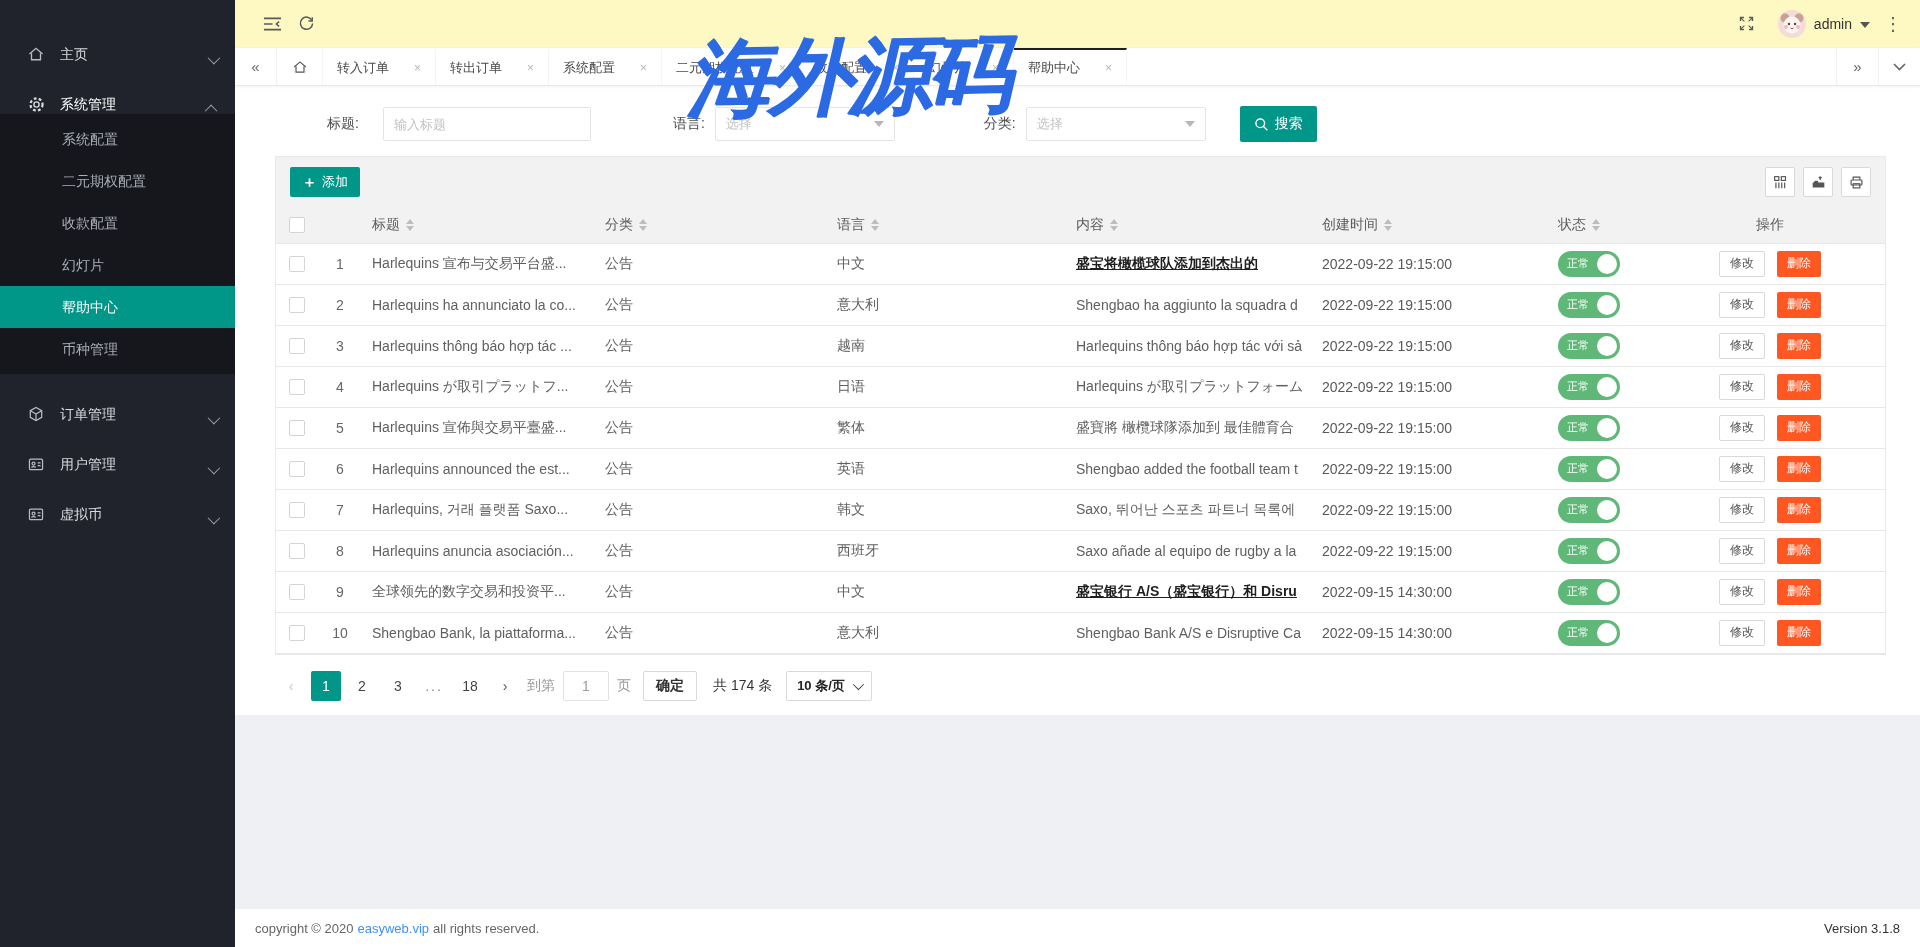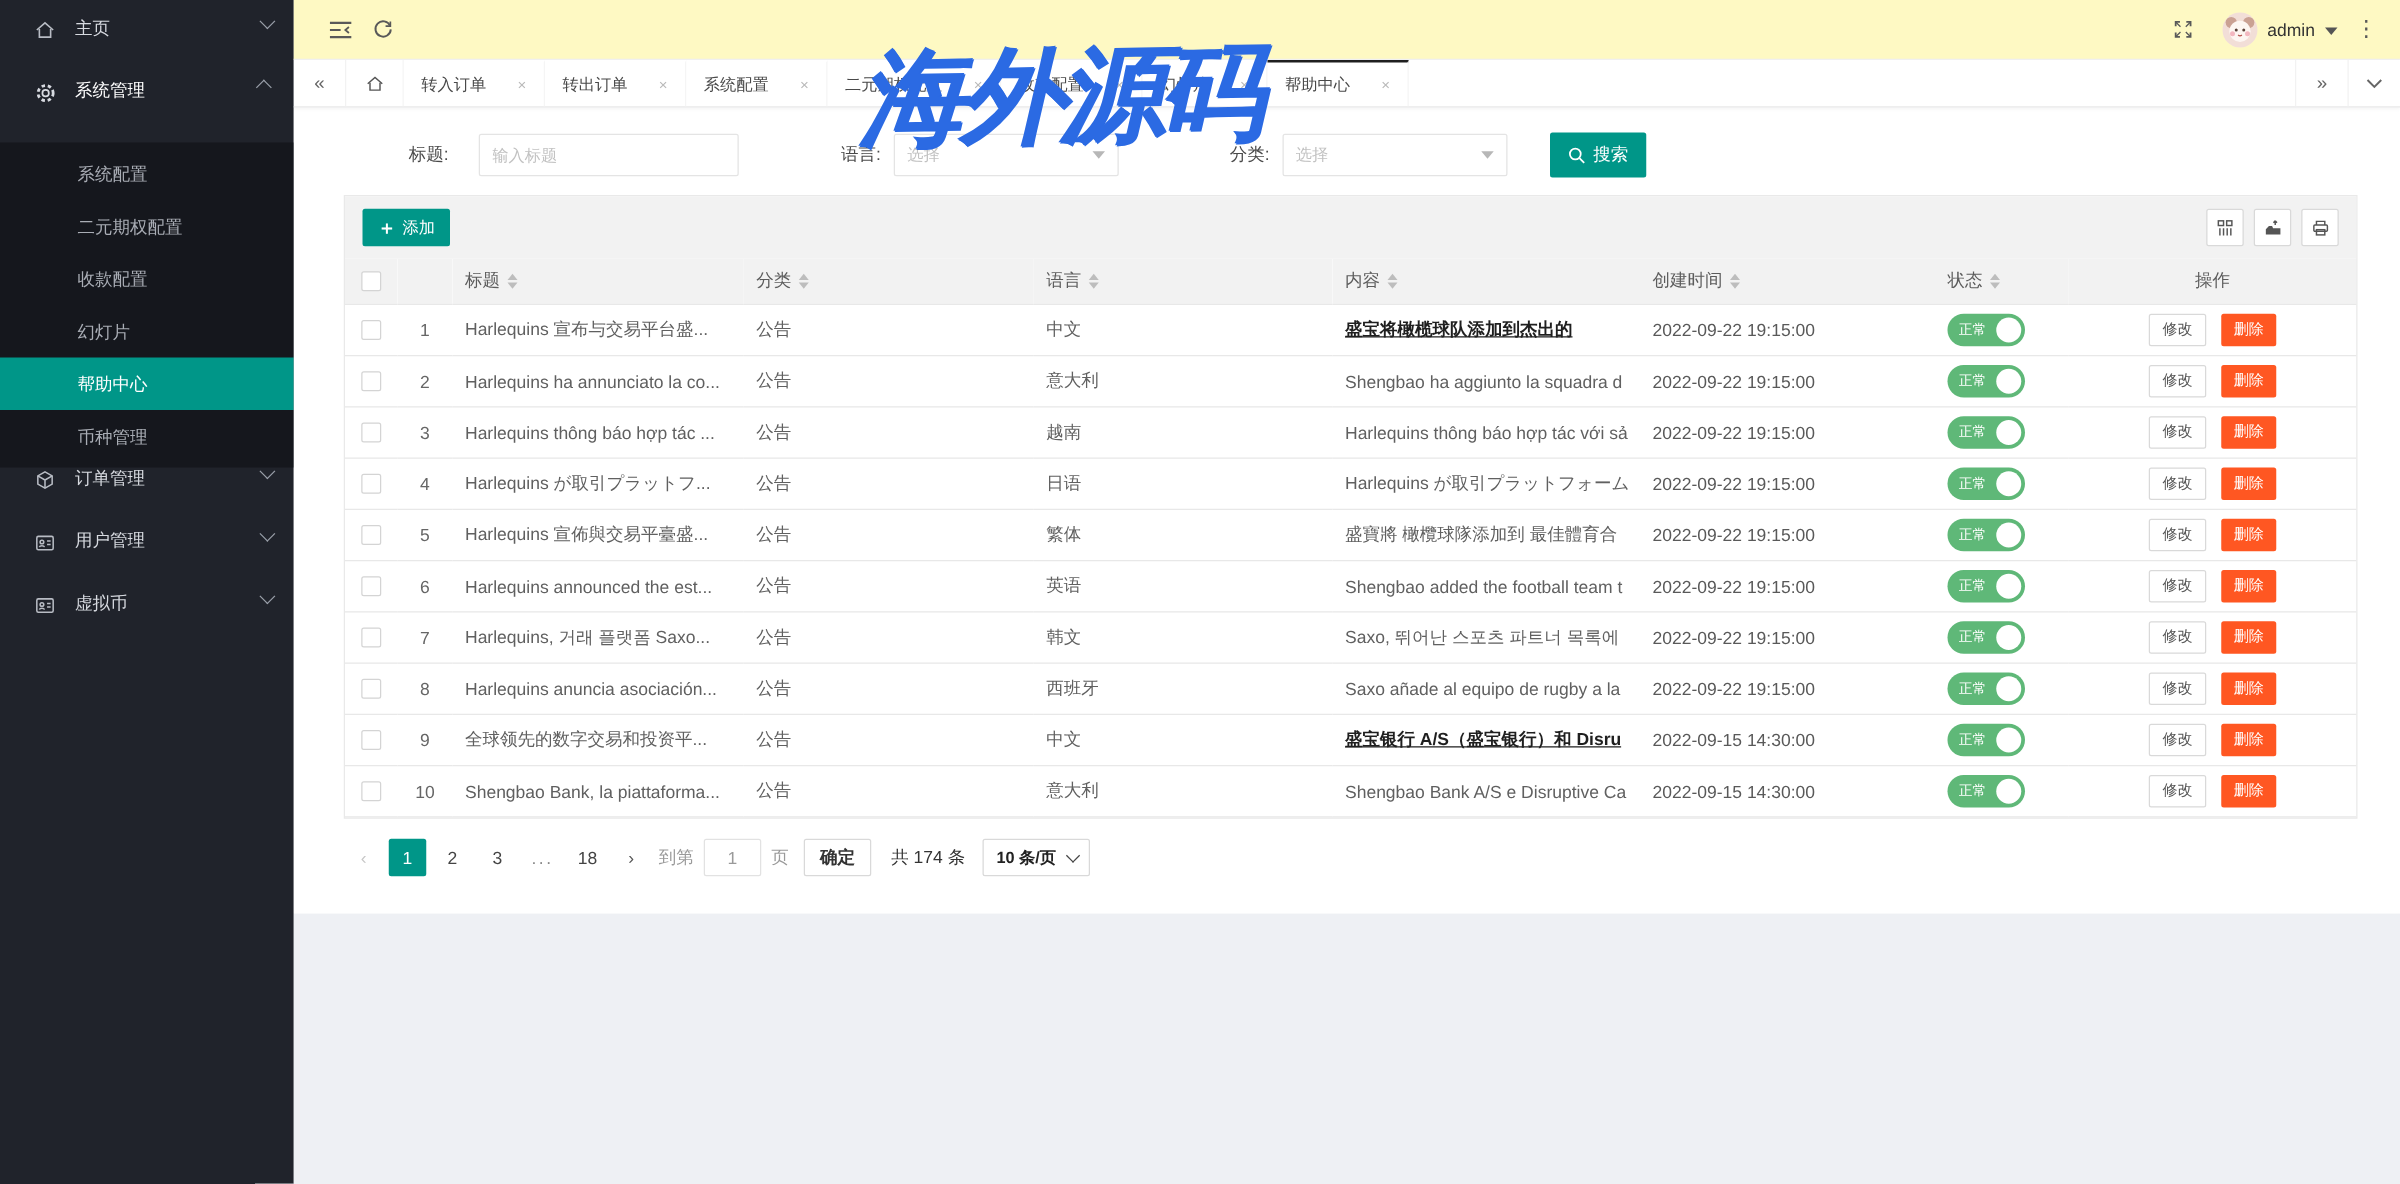--- a/index.html
+++ b/index.html
@@ -3,21 +3,21 @@
 <meta charset="utf-8">
 <style>
   * { margin:0; padding:0; box-sizing:border-box; }
   html,body { width:1920px; height:947px; font-family:"Liberation Sans","DejaVu Sans",sans-serif; font-size:14px; color:#333; background:#eef0f4; overflow:hidden; }
   .app { display:flex; width:1920px; height:947px; }
 
   
   .sidebar { width:235px; height:947px; background:#20232b; color:#cfd2d8; flex-shrink:0; }
   .sidebar-title { height:62px; display:flex; align-items:center; justify-content:center; color:#ffffff; font-size:16px; letter-spacing:1px; }
   .nav { margin-top:14px; }
-  .nav-item { height:50px; display:flex; align-items:flex-start; padding:0 18px 0 26px; cursor:pointer; color:#d7dae0; }
+  .nav-item { height:50px; display:flex; align-items:flex-end; padding:0 18px 0 26px; cursor:pointer; color:#d7dae0; }
   .nav-item .nav-icon { width:20px; height:20px; margin-right:14px; display:inline-flex; align-items:center; justify-content:center; }
   .nav-item .nav-label { flex:1; font-size:14px; }
   .chev { width:9px; height:9px; border-right:1.5px solid #9aa0aa; border-bottom:1.5px solid #9aa0aa; display:inline-block; }
   .chev.down { transform:rotate(45deg) translateY(-2px); }
   .chev.up { transform:rotate(-135deg) translateY(-2px); }
   .submenu { background:#15171d; padding:4px 0; }
   .submenu-item { height:42px; line-height:42px; padding-left:62px; font-size:14px; color:#a9adb5; cursor:pointer; }
   .submenu-item.active { background:#009688; color:#ffffff; }
 
   
@@ -35,21 +35,21 @@
   .tab-ctrl { width:42px; display:flex; align-items:center; justify-content:center; color:#666; font-size:15px; cursor:pointer; border-right:1px solid #f2f2f2; }
   .tab-ctrl.right { border-right:none; border-left:1px solid #f2f2f2; }
   .tab-home { width:46px; display:flex; align-items:center; justify-content:center; cursor:pointer; border-right:1px solid #f5f5f5; color:#555; }
   .tab { display:flex; align-items:center; padding:0 14px; font-size:13px; color:#494949; cursor:pointer; border-right:1px solid #f5f5f5; border-top:2px solid transparent; white-space:nowrap;gap:16px; }
   .tab .close { margin-left:9px; color:#b9b9b9; font-size:12px; }
   .tab.active { border-top:2px solid #1f1f1f; }
   .tab-spacer { flex:1; }
 
   .watermark { position:absolute; left:452px; top:20px; z-index:9; font-family:"DejaVu Serif","Liberation Serif",serif; font-style:italic; font-weight:bold; font-size:84px; color:#2b6ae3; letter-spacing:-4px; transform:rotate(-1deg); pointer-events:none; text-shadow:1px 1px 0 #2b6ae3; }
 
-  .content { background:#fff; padding:12px 34px 28px 40px; }
+  .content { background:#fff; padding:12px 34px 12px 40px; }
 
   
   .filter-row { display:flex; align-items:center; height:52px; }
   .f-label { color:#4a4a4a; font-size:14px; }
   .f-input { width:208px; height:34px; border:1px solid #e4e4e4; border-radius:2px; margin-left:24px; padding:0 10px; font-size:13px; color:#333; outline:none; font-family:inherit; }
   .f-input::placeholder { color:#c2c2c2; }
   .f-select { width:180px; height:34px; border:1px solid #e4e4e4; border-radius:2px; margin-left:10px; padding:0 10px; display:flex; align-items:center; justify-content:space-between; color:#c2c2c2; font-size:13px; cursor:pointer; }
   .sel-caret { width:0; height:0; border-left:5px solid transparent; border-right:5px solid transparent; border-top:6px solid #b7b7b7; }
   .gap1 { margin-left:52px; } .gap2 { margin-left:82px; } .gap3 { margin-left:89px; }
   .btn-search { margin-left:34px; height:36px; background:#009688; color:#fff; border:none; border-radius:2px; padding:0 14px; font-size:14px; display:inline-flex; align-items:center; gap:6px; cursor:pointer; font-family:inherit; }
@@ -588,15 +588,21 @@
         <span class="pg-size">
             <span>10 条/页</span>
             <span class="v"></span>
           </span>
       </div>
 
     </div>
 
     <div class="gray-fill"></div>
 
+    <div class="footer">
+      <span>
+        <span>copyright © 2020</span><a>easyweb.vip</a><span>all rights reserved.</span>
+      </span>
+      <span class="version">Version 3.1.8</span>
+    </div>
 
   </div>
 </div>
 
 </body></html>

